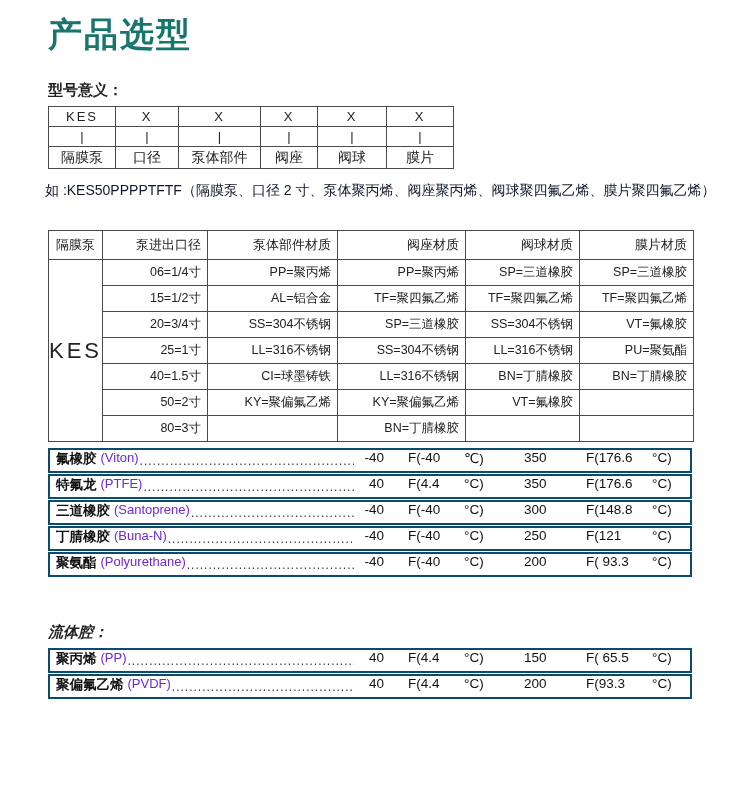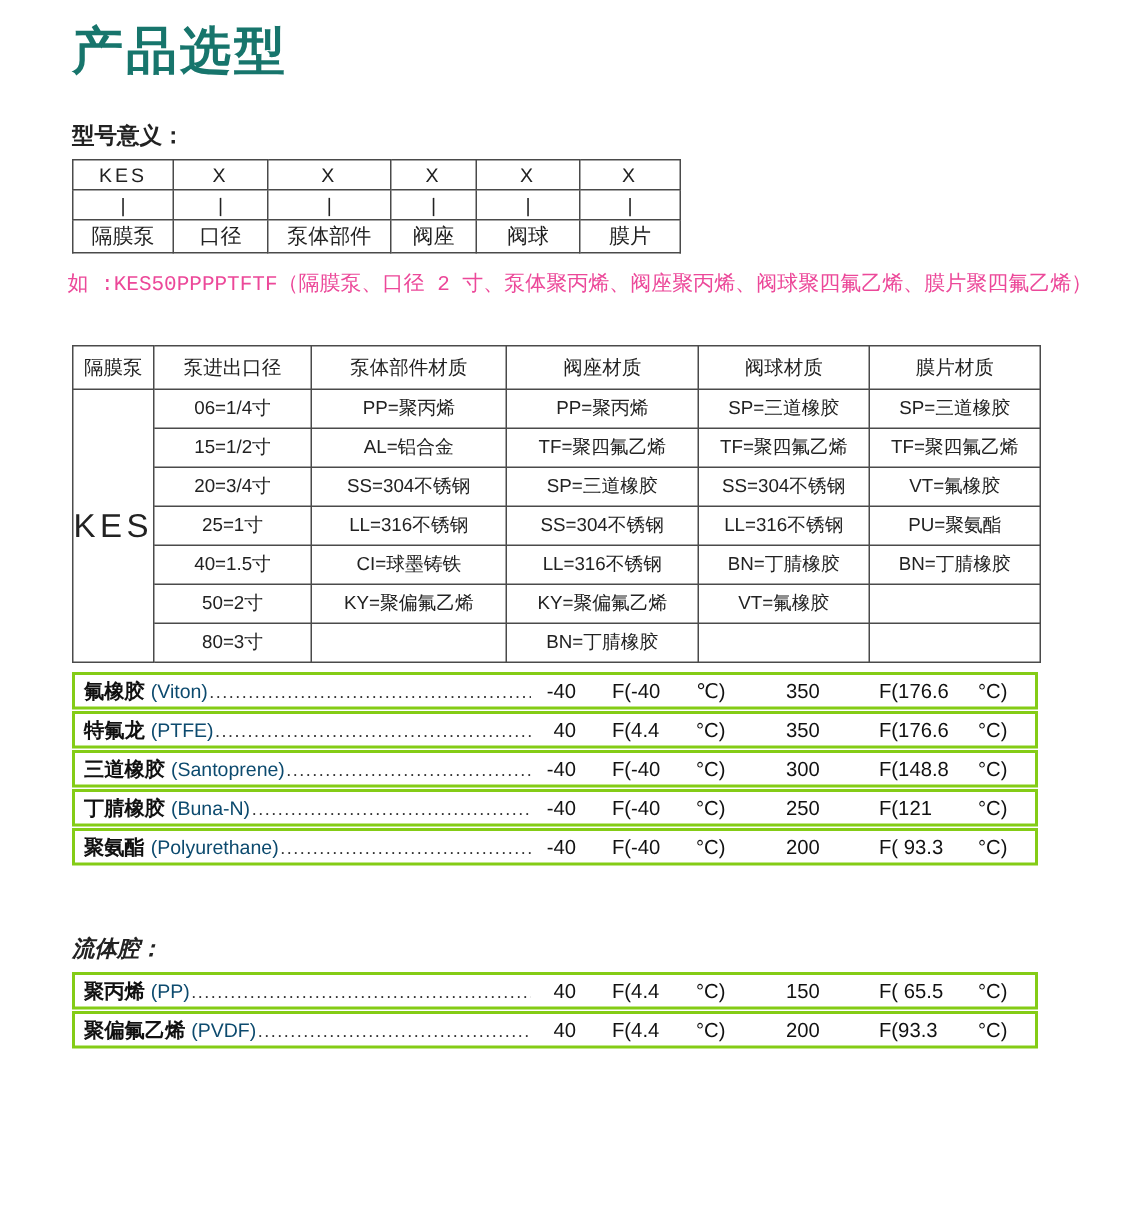--- a/index.html
+++ b/index.html
@@ -23,46 +23,46 @@
   table.model{border-collapse:collapse;margin:6px 0 0 48px;table-layout:fixed;}
   table.model td{
     border:1px solid #4a4a4a;text-align:center;vertical-align:middle;
     font-size:13px;height:19px;padding:0 2px;color:#222;
   }
   table.model tr.r3 td{font-size:14px;height:21px;}
   table.model tr.r1 td{letter-spacing:2px;}
 
   
   .example{
-    font-size:14px;color:#ec4899;line-height:1.62;
+    font-size:14px;color:#0f172a;line-height:1.62;
     margin:10px 0 0 45px;width:660px;
-    padding-left:32px;text-indent:-32px;font-family:Liberation Mono, monospace;
+    padding-left:32px;text-indent:-32px;
   }
 
   
   table.sel{border-collapse:collapse;margin:28px 0 0 48px;table-layout:fixed;}
   table.sel td,table.sel th{
     border:1px solid #4a4a4a;font-size:12.5px;font-weight:normal;
-    text-align:center;vertical-align:middle;padding:0 6px;height:25px;color:#222;
+    text-align:right;vertical-align:middle;padding:0 6px;height:25px;color:#222;
   }
   table.sel th{height:28px;font-size:13px;}
   table.sel th.c0{text-align:center;padding:0 2px;}
   table.sel td.brand{
     text-align:center;font-size:22px;letter-spacing:3px;color:#222;padding:0;
   }
 
   
   .t-table{margin:6px 0 0 48px;width:644px;}
   .t-row{
-    box-sizing:border-box;border:2px solid #84cc16;margin-bottom:1px;
-    display:flex;align-items:center;height:25px;padding:0 4px 0 6px;
+    box-sizing:border-box;border:2px solid #0c4a6e;margin-bottom:1px;
+    display:flex;align-items:flex-start;height:25px;padding:0 4px 0 6px;
     background:#fff;
   }
   .t-row .cn{font-size:13.5px;font-weight:bold;color:#111;white-space:nowrap;}
-  .t-row .en{font-size:13px;color:#0c4a6e;margin-left:4px;white-space:nowrap;}
+  .t-row .en{font-size:13px;color:#6d28d9;margin-left:4px;white-space:nowrap;}
   .t-row .dots{flex:1;overflow:hidden;white-space:nowrap;font-size:12px;color:#333;
     letter-spacing:1px;margin:0 0 0 1px;align-self:flex-end;line-height:20px;}
   .t-row .dots::after{content:"..................................................................................................................................";}
   .v{font-size:13.5px;color:#111;white-space:nowrap;}
   .v.fmin{width:30px;text-align:right;}
   .v.cmin{width:50px;margin-left:24px;}
   .v.deg1{width:38px;margin-left:6px;}
   .v.fmax{width:36px;margin-left:22px;text-align:left;}
   .v.cmax{width:62px;margin-left:26px;}
   .v.deg2{width:34px;margin-left:4px;}

